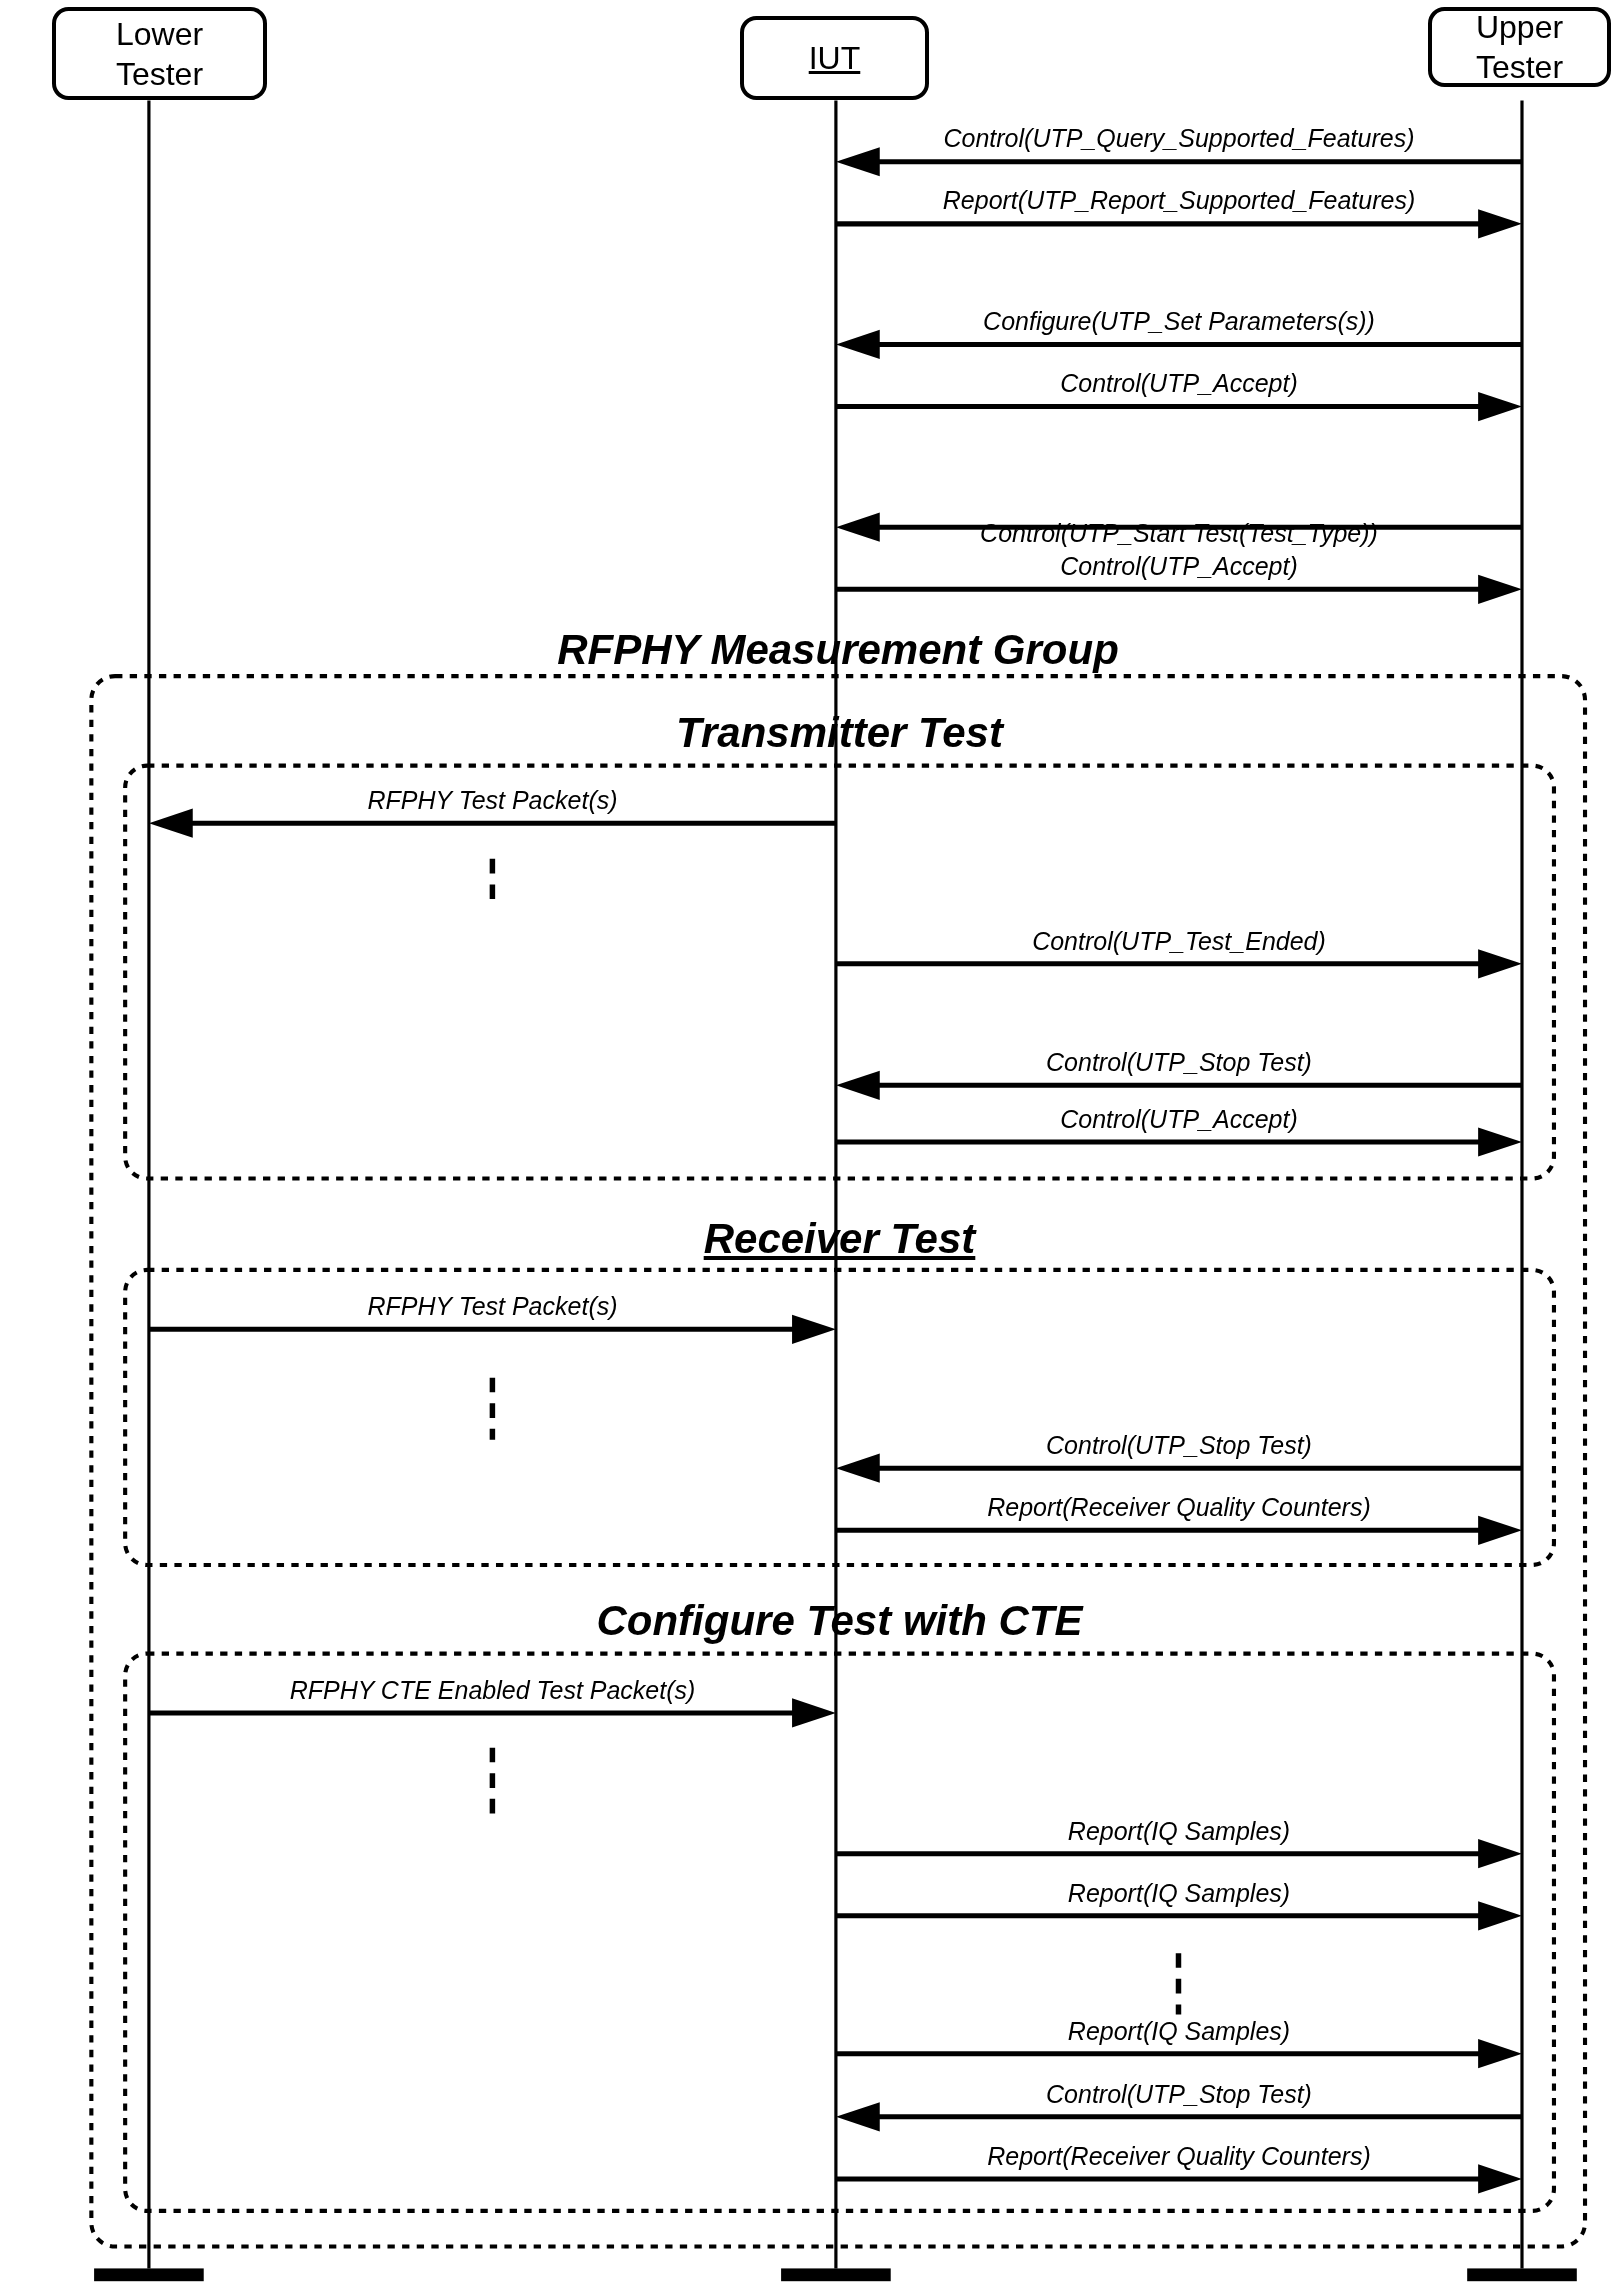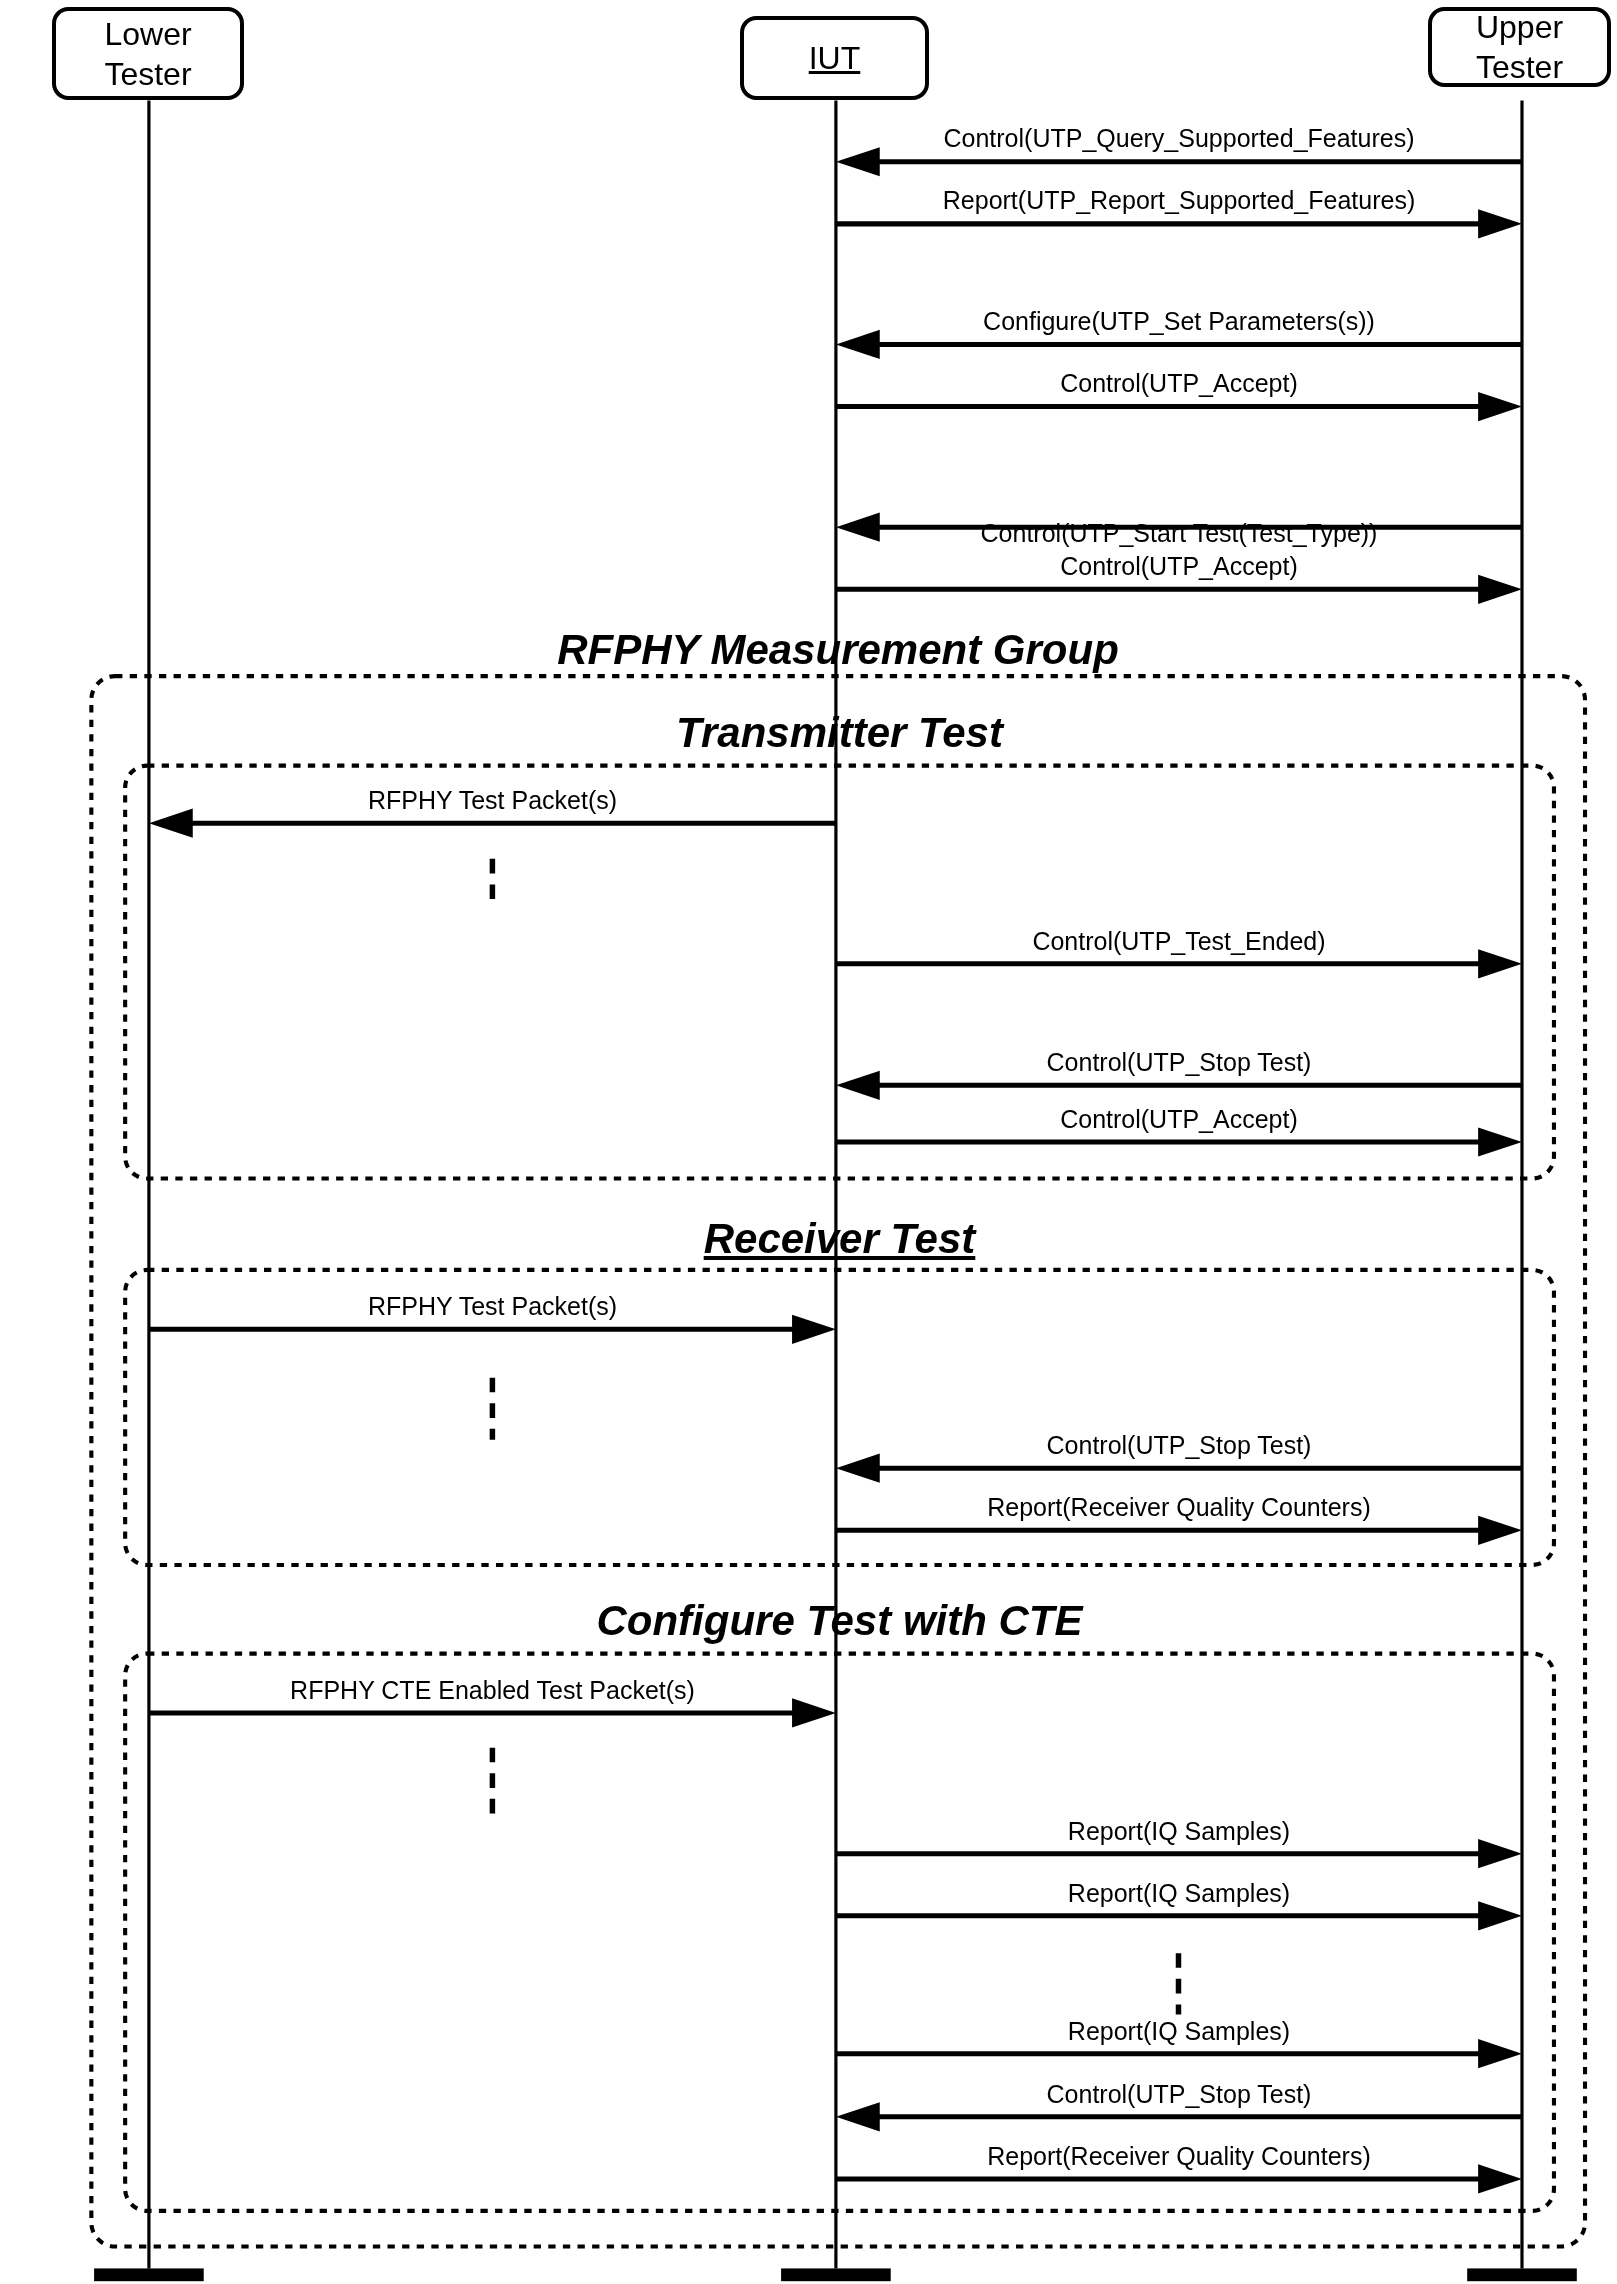--- a/index.html
+++ b/index.html
@@ -31,20 +31,21 @@
     white-space: nowrap;
   }
   .msg-label {
     position: absolute;
     text-align: center;
     font-size: 25px;
     line-height: 31px;
     color: #000;
     white-space: nowrap;
     z-index: 2;
+    font-style: italic;
   }
   .group-title {
     position: absolute;
     text-align: center;
     font-size: 42px;
     font-weight: bold;
     font-style: italic;
     color: #000;
     white-space: nowrap;
     z-index: 2;
@@ -125,21 +126,21 @@
       <div class="msg-label" style="left: 149px; width: 687px; top: 1675px;">RFPHY CTE Enabled Test Packet(s)</div>
       <div class="msg-label" style="left: 836px; width: 686px; top: 1816px;">Report(IQ Samples)</div>
       <div class="msg-label" style="left: 836px; width: 686px; top: 1878px;">Report(IQ Samples)</div>
       <div class="msg-label" style="left: 836px; width: 686px; top: 2016px;">Report(IQ Samples)</div>
       <div class="msg-label" style="left: 836px; width: 686px; top: 2079px;">Control(UTP_Stop Test)</div>
       <div class="msg-label" style="left: 836px; width: 686px; top: 2141px;">Report(Receiver Quality Counters)</div>
       <div class="group-title" style="left: 91px; width: 1494px; top: 626px;">RFPHY Measurement Group</div>
       <div class="group-title" style="left: 125px; width: 1429px; top: 709px;">Transmitter Test</div>
       <div class="group-title" style="left: 125px; width: 1429px; top: 1215px; text-decoration: underline;">Receiver Test</div>
       <div class="group-title" style="left: 125px; width: 1429px; top: 1597px;">Configure Test with CTE</div>
-      <div class="actor-box" style="left: 52px; top: 7.3px; width: 192px; height: 93px;">
+      <div class="actor-box" style="left: 52px; top: 7.3px; width: 215px; height: 93px;">
         <div class="actor-line">Lower</div>
         <div class="actor-line">Tester</div>
       </div>
       <div class="actor-box" style="left: 740px; top: 16.4px; width: 189px; height: 84px; text-decoration: underline;">
         <div class="actor-line">IUT</div>
       </div>
       <div class="actor-box" style="left: 1428px; top: 7.3px; width: 183px; height: 80px;">
         <div class="actor-line">Upper</div>
         <div class="actor-line">Tester</div>
       </div>

